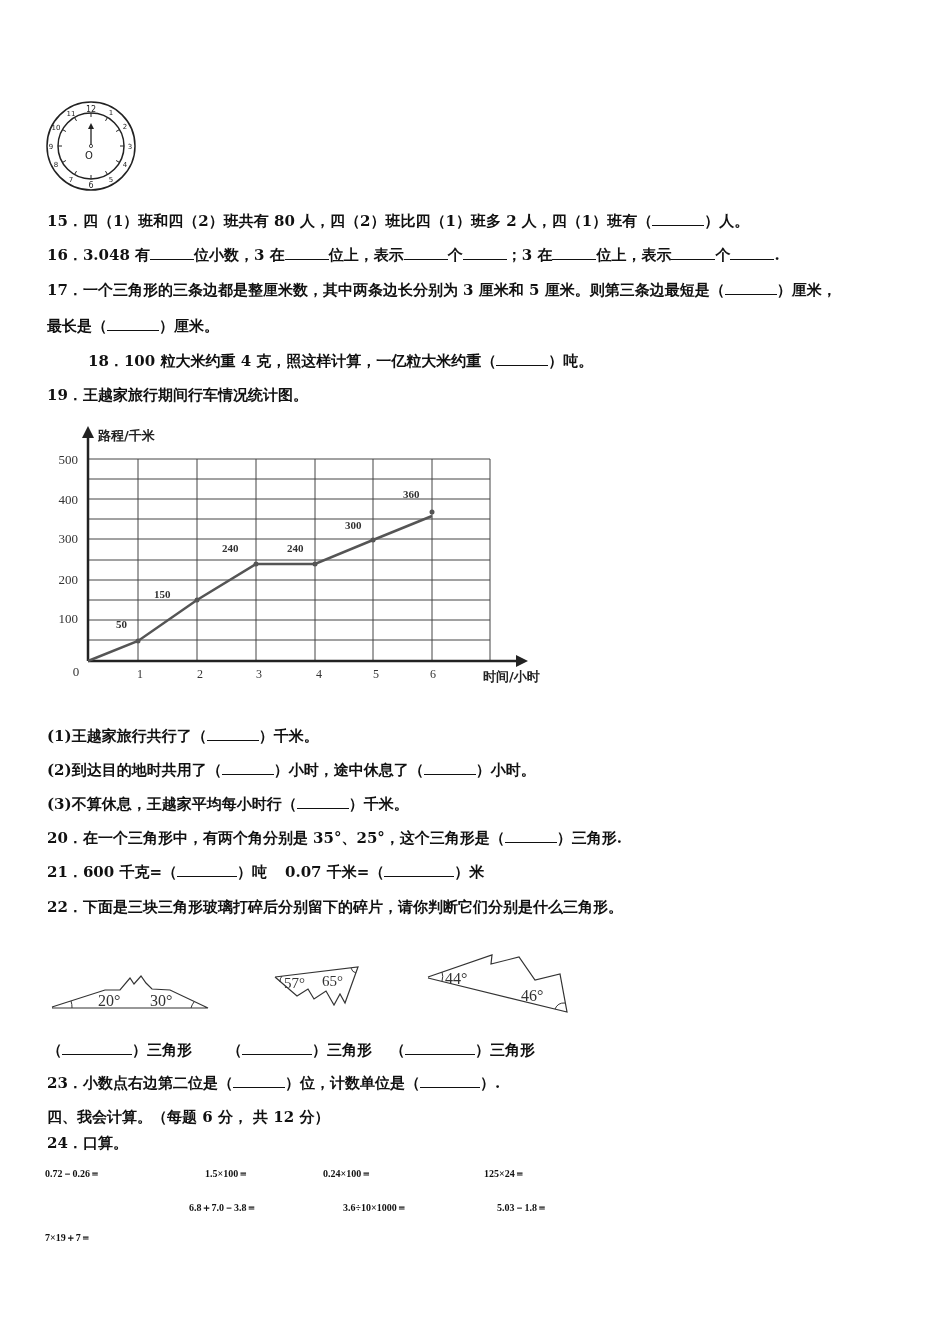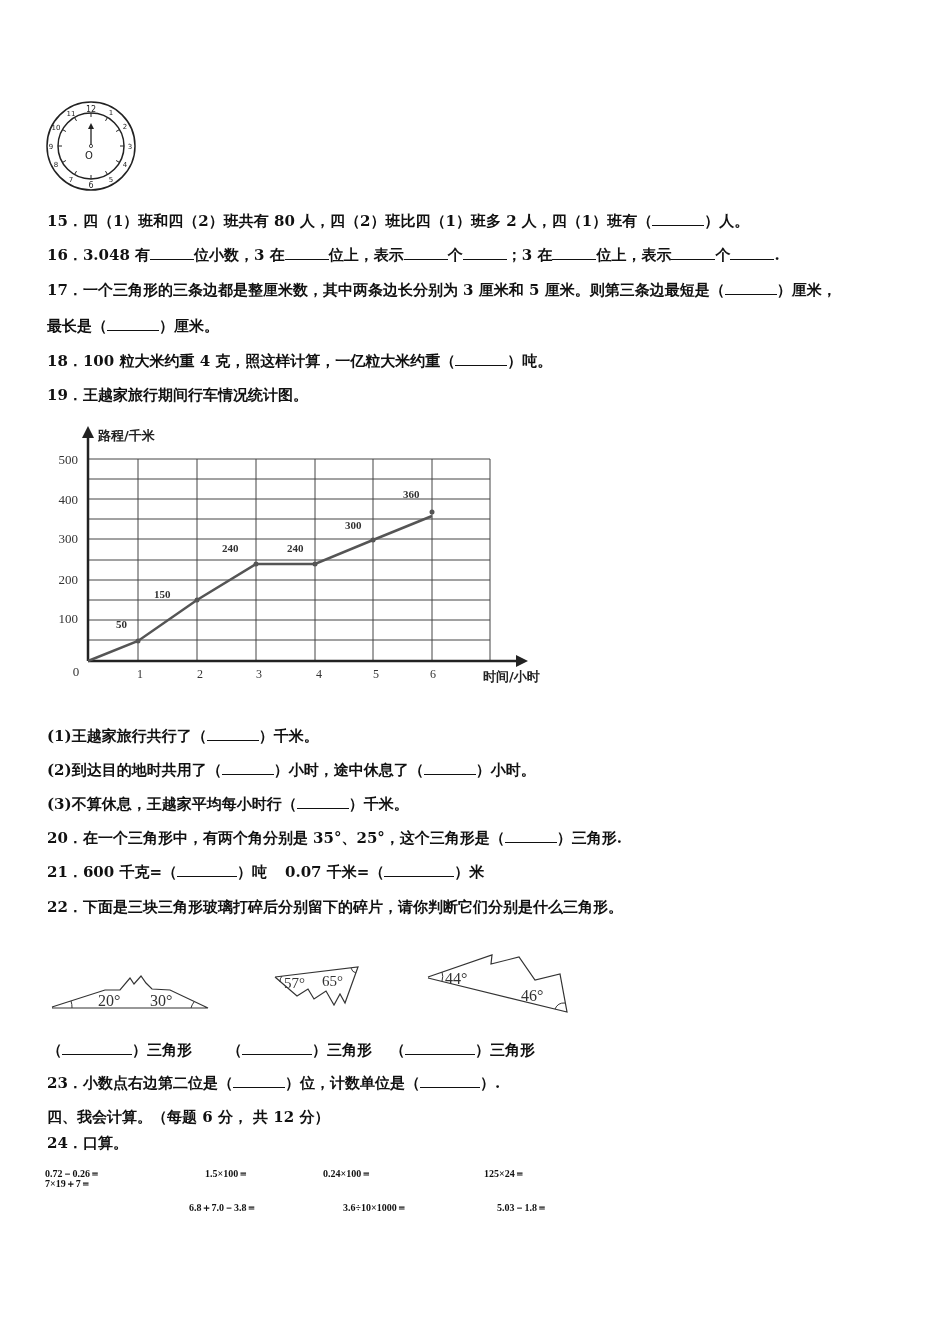--- a/index.html
+++ b/index.html
@@ -68,21 +68,21 @@
   <span>16．</span><span>3.048 有</span><span class="blank b4"></span><span>位小数，3 在</span><span class="blank b4"></span><span>位上，表示</span><span class="blank b4"></span><span>个</span><span class="blank b4"></span><span>；3 在</span><span class="blank b4"></span><span>位上，表示</span><span class="blank b4"></span><span>个</span><span class="blank b4"></span><span>.</span>
 </div>
 
 <div class="line bold" style="top:280px;">
   <span>17．</span><span>一个三角形的三条边都是整厘米数，其中两条边长分别为 3 厘米和 5 厘米。则第三条边最短是（</span><span class="blank b6"></span><span>）厘米，</span>
 </div>
 <div class="line bold" style="top:316px;">
   <span>最长是（</span><span class="blank b6"></span><span>）厘米。</span>
 </div>
 
-<div class="line bold" style="top:351px;">
+<div class="line bold" style="top:351px;margin-left:41px;">
   <span>18．</span><span>100 粒大米约重 4 克，照这样计算，一亿粒大米约重（</span><span class="blank b6"></span><span>）吨。</span>
 </div>
 
 <div class="line bold" style="top:385px;">
   <span>19．</span><span>王越家旅行期间行车情况统计图。</span>
 </div>
 
 <svg class="abs" style="left:40px;top:422px;" width="520" height="268" viewBox="0 0 520 268">
 
   <g stroke="#444" stroke-width="1">
@@ -217,16 +217,16 @@
 
 <div class="line bold" style="top:1133px;">
   <span>24．</span><span>口算。</span>
 </div>
 
 <div class="calc" style="left:45px;top:1167px;">0.72－0.26＝</div>
 <div class="calc" style="left:205px;top:1167px;text-align:center;">1.5×100＝</div>
 <div class="calc" style="left:323px;top:1167px;">0.24×100＝</div>
 <div class="calc" style="left:484px;top:1167px;">125×24＝</div>
 
-<div class="calc" style="left:45px;top:1177px;">7×19＋7＝</div>
+<div class="calc" style="left:45px;top:1231px;">7×19＋7＝</div>
 <div class="calc" style="left:189px;top:1201px;">6.8＋7.0－3.8＝</div>
 <div class="calc" style="left:343px;top:1201px;">3.6÷10×1000＝</div>
 <div class="calc" style="left:497px;top:1201px;">5.03－1.8＝</div>
 
 </body></html>

